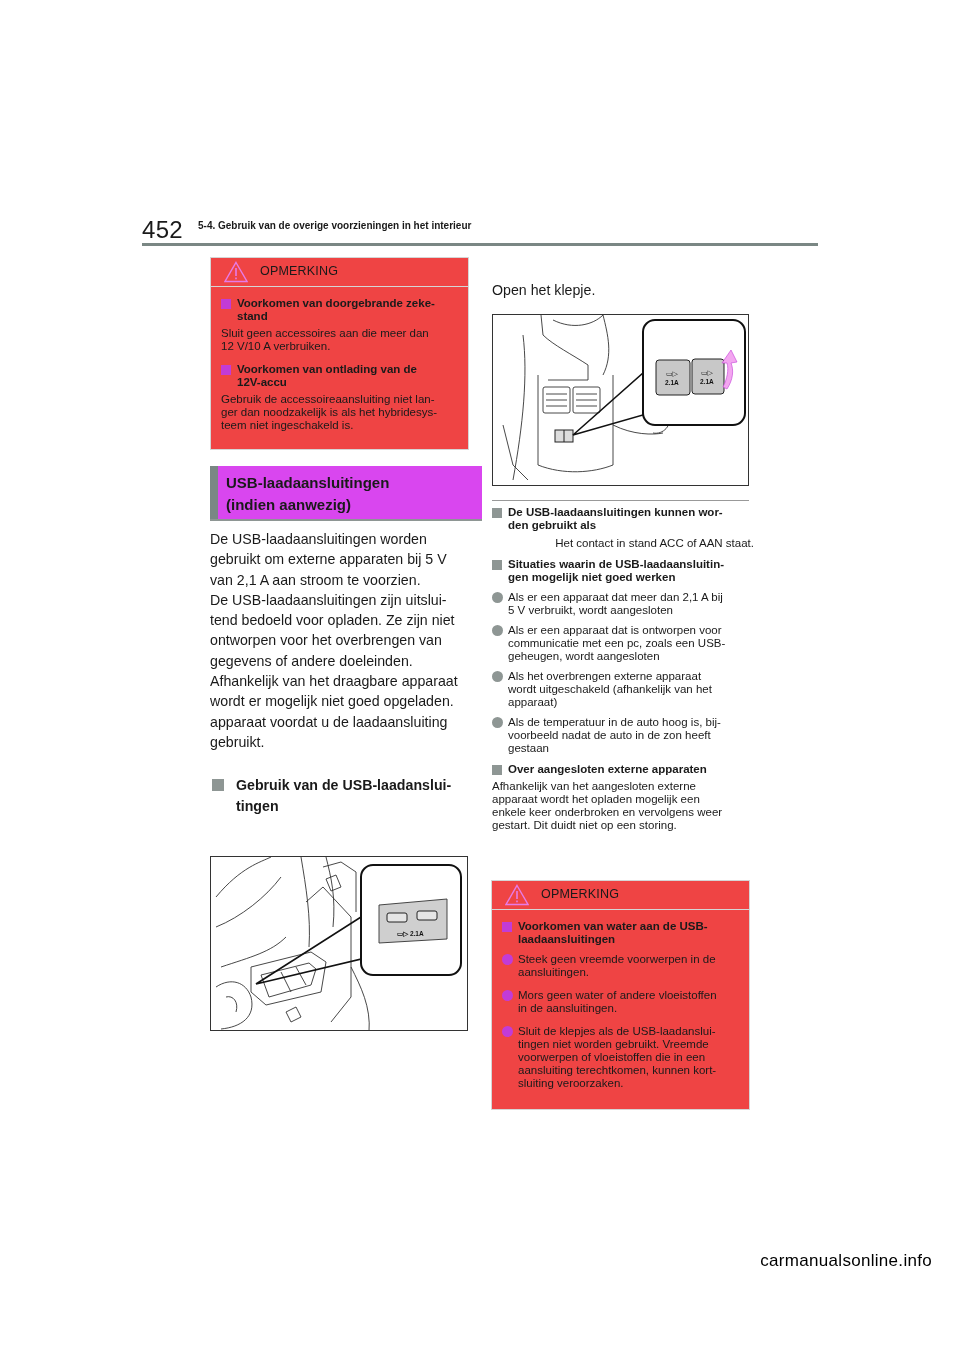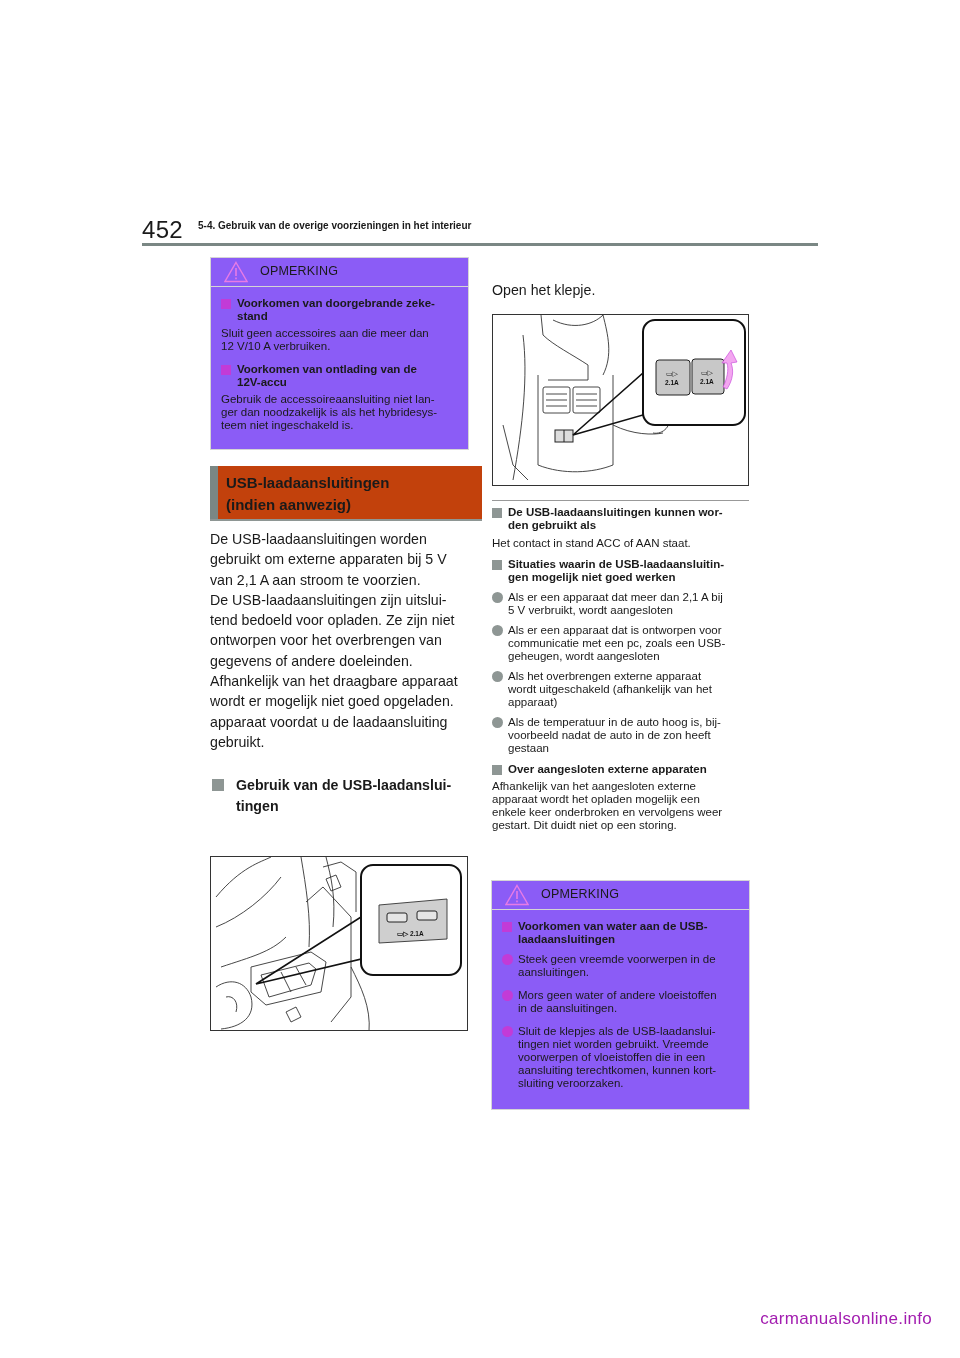--- a/index.html
+++ b/index.html
@@ -6,54 +6,54 @@
   body { width: 960px; height: 1358px; position: relative; overflow: hidden;
          font-family: "Liberation Sans", sans-serif; color: #1a1a1a; }
   .abs { position: absolute; }
 
   
   .page-num { left: 142px; top: 216px; font-size: 24px; font-weight: normal; letter-spacing: 0.3px; }
   .chapter-title { left: 198px; top: 220px; font-size: 10px; font-weight: bold; }
   .header-rule { left: 142px; top: 243px; width: 676px; height: 3px; background: #7a8784; }
 
   
-  .notice { border: 1px solid #d5d5d5; background: #8b5cf6; box-sizing: border-box; }
+  .notice { border: 1px solid #d5d5d5; background: #ef4444; box-sizing: border-box; }
   .notice-head { position: relative; height: 28px; border-bottom: 1px solid #d5d5d5; }
   .notice-head .warn { position: absolute; left: 13px; top: 3px; width: 24px; height: 22px; }
   .notice-head .label { position: absolute; left: 49px; top: 6px; font-size: 12.5px; letter-spacing: 0.2px; }
   .notice-body { padding: 4px 10px 10px 10px; }
 
   .sub-h { position: relative; padding-left: 16px; font-weight: bold; font-size: 11.5px; line-height: 13px; margin-top: 6px; }
   .sub-h .sq { position: absolute; left: 0; top: 2px; width: 10px; height: 10px; }
   .sq.pink { background: #c23bd7; }
   .sq.gray { background: #8e9694; }
   .body-s { font-size: 11.5px; line-height: 13px; margin-top: 4px; }
   .bullet { position: relative; padding-left: 16px; font-size: 11.5px; line-height: 13px; margin-top: 7px; }
   .bullet .dot { position: absolute; left: 0; top: 1px; width: 11px; height: 11px; border-radius: 50%; }
   .dot.pink { background: #c23bd7; }
   .dot.gray { background: #8e9694; }
 
   
-  .section-h { left: 210px; top: 466px; width: 272px; height: 55px; background: #c2410c;
+  .section-h { left: 210px; top: 466px; width: 272px; height: 55px; background: #d946ef;
                border-bottom: 2px solid #8e9694; box-sizing: border-box; }
   .section-h .bar { position: absolute; left: 0; top: 0; width: 8px; height: 100%; background: #7a8784; }
   .section-h .txt { position: absolute; left: 16px; top: 6px; font-size: 15px; font-weight: bold; line-height: 22px; }
 
   .para { font-size: 14.2px; line-height: 20.3px; }
   .big-sub { position: relative; padding-left: 24px; font-size: 14.2px; font-weight: bold; line-height: 20.5px; }
   .big-sub .sq { position: absolute; left: 0; top: 4px; width: 12px; height: 12px; }
   .tri-item { position: relative; padding-left: 22px; font-size: 14.2px; line-height: 18px; }
   .tri-item .tri { position: absolute; left: 1px; top: 3px; width: 0; height: 0;
                    border-top: 6px solid transparent; border-bottom: 6px solid transparent;
                    border-left: 10px solid #8e9694; }
 
   .figure { border: 1px solid #333; box-sizing: border-box; background: #fff; overflow: hidden; }
   .fig-rule { height: 1px; background: #999; }
 
-  .watermark { right: 28px; top: 1309px; font-size: 17px; color: #a21caf; letter-spacing: 0.3px; text-align: right; }
+  .watermark { right: 28px; top: 1251px; font-size: 17px; color: #000000; letter-spacing: 0.3px; text-align: right; }
 </style>
 </head>
 <body>
 
 <div class="abs page-num">452</div>
 <div class="abs chapter-title">5-4. Gebruik van de overige voorzieningen in het interieur</div>
 <div class="abs header-rule"></div>
 
 <div class="abs notice" style="left:210px; top:257px; width:259px; height:193px;">
   <div class="notice-head">
@@ -196,21 +196,21 @@
 </div>
 
 <div class="abs fig-rule" style="left:492px; top:500px; width:257px;"></div>
 
 <div class="abs" style="left:492px; top:500px; width:262px;">
   <div class="sub-h" style="">
     <span class="sq gray"></span>
     <div>De USB-laadaansluitingen kunnen wor-</div>
     <div>den gebruikt als</div>
   </div>
-  <div class="body-s" style="margin-top:5px;">Het contact in stand ACC of AAN staat.</div>
+  <div class="body-s" style="margin-top:5px;text-align:right;">Het contact in stand ACC of AAN staat.</div>
 
   <div class="sub-h" style="margin-top:8px;">
     <span class="sq gray"></span>
     <div>Situaties waarin de USB-laadaansluitin-</div>
     <div>gen mogelijk niet goed werken</div>
   </div>
   <div class="bullet">
     <span class="dot gray"></span>
     <div>Als er een apparaat dat meer dan 2,1 A bij</div>
     <div>5 V verbruikt, wordt aangesloten</div>

